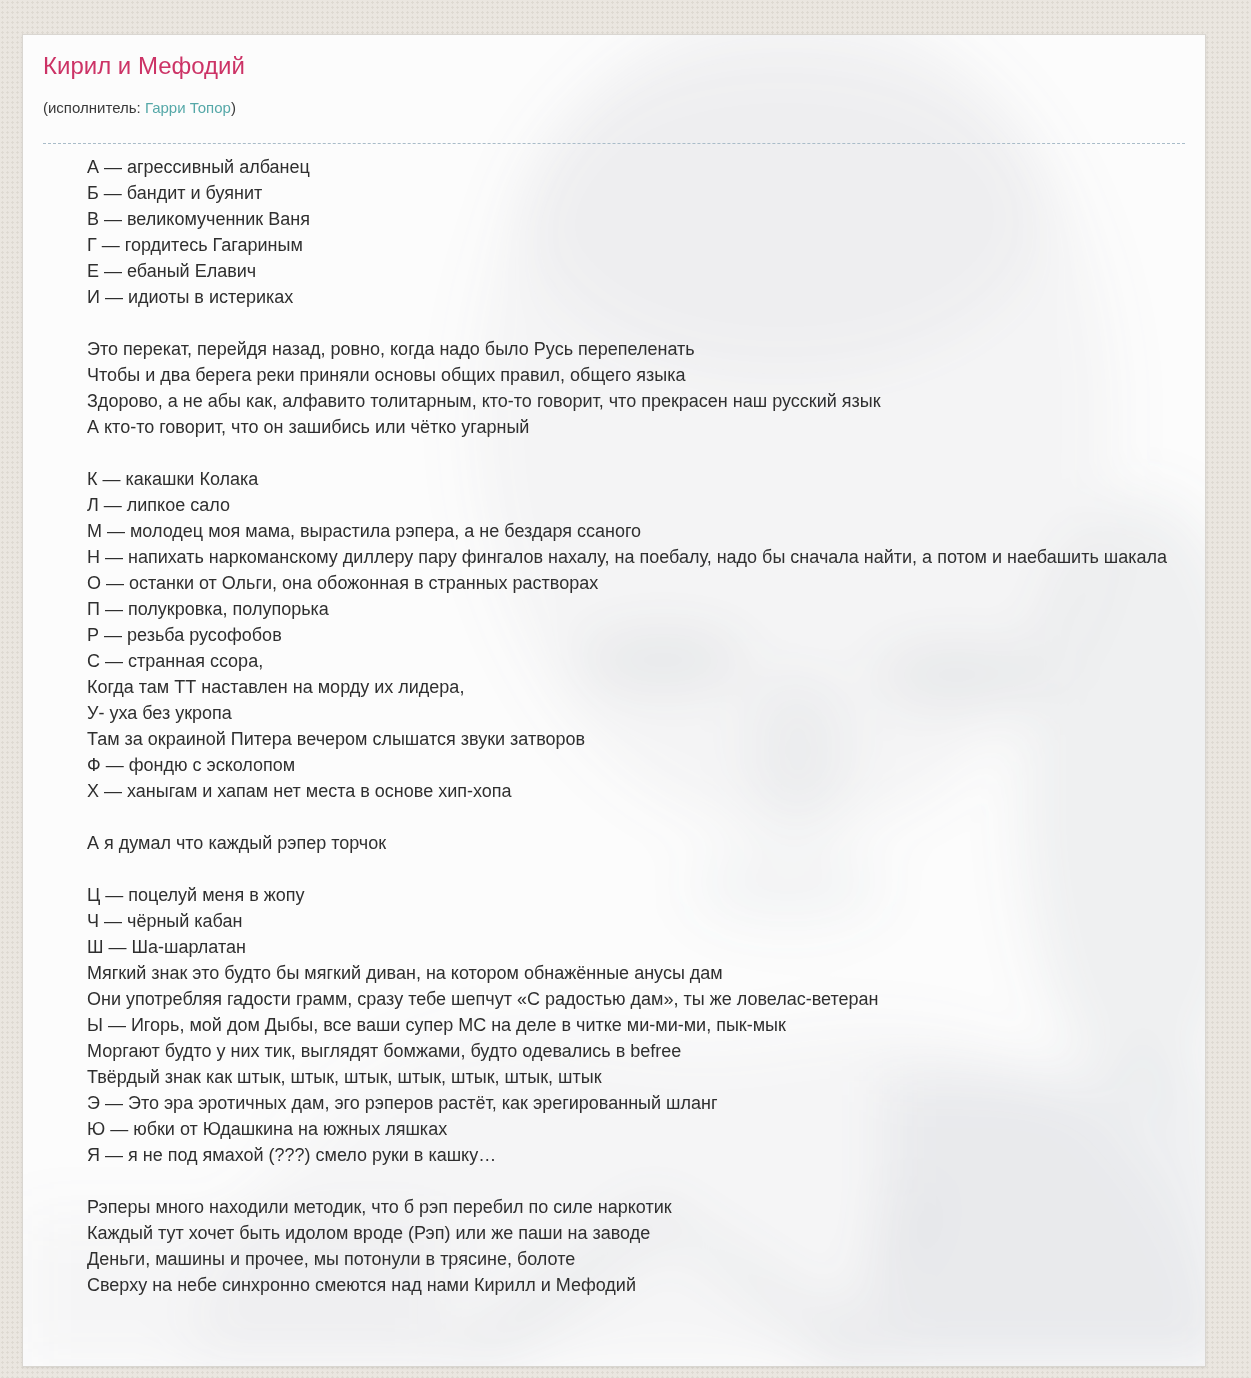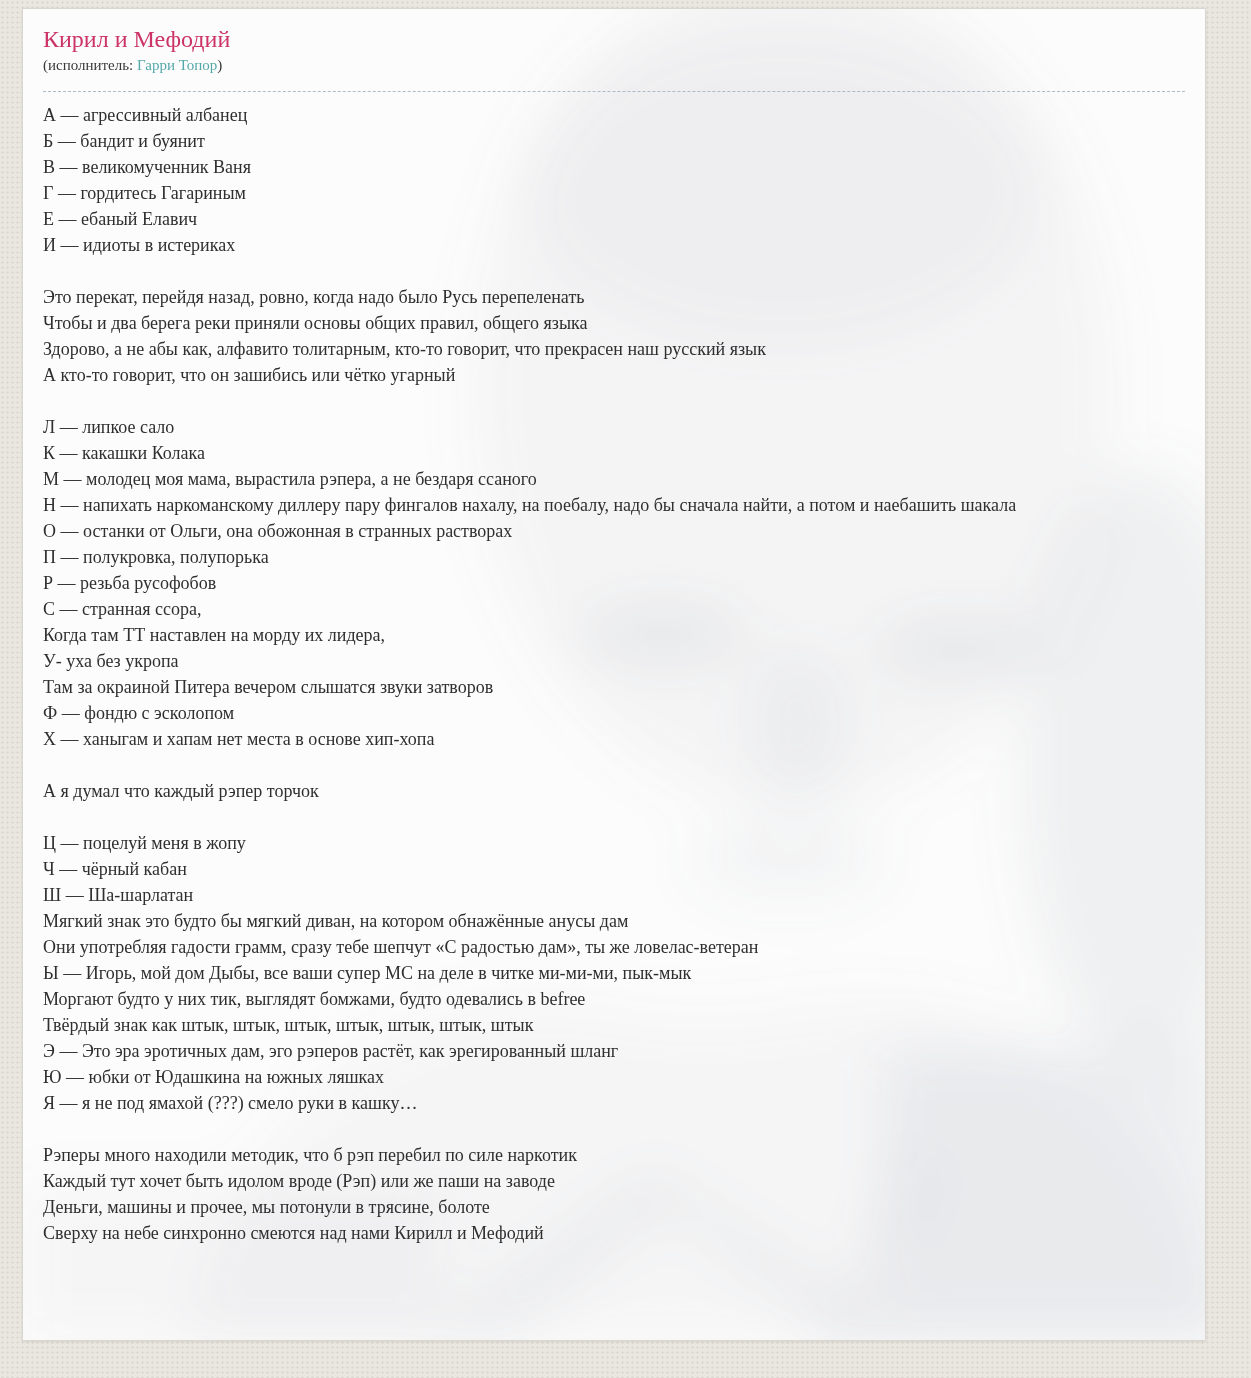--- a/index.html
+++ b/index.html
@@ -12,72 +12,72 @@
     position: relative;
     overflow: hidden;
     font-family: "Liberation Sans", "DejaVu Sans", sans-serif;
     background-color: var(--page-bg, #eae6e0);
     background-image: radial-gradient(rgba(160,150,135,0.16) 1px, transparent 1.2px);
     background-size: 5px 5px;
   }
   .card {
     position: absolute;
     left: 22px;
-    top: 8px;
+    top: 34px;
     width: 1184px;
     height: 1333px;
     background: var(--card-bg, #fcfcfc);
     border: 1px solid #d9d6d1;
     box-shadow: 0 1px 3px rgba(0,0,0,0.07);
     box-sizing: border-box;
     overflow: hidden;
-    font-family: Liberation Serif, serif;
   }
   .portrait {
     position: absolute;
     inset: 0;
     pointer-events: none;
   }
   .content {
     position: relative;
     padding: 16px 20px 0 20px;
   }
   h1.title {
     margin: 0;
     font-size: 24px;
     font-weight: 400;
     line-height: 29px;
     color: var(--title, #cc3366);
   }
   .artist-line {
-    margin-top: 2px;
+    margin-top: 18px;
     font-size: 15px;
     line-height: 19px;
     color: #3a3a3a;
-    padding-bottom: 16px;
+    padding-bottom: 26px;
     border-bottom: 1px dashed #a9bcc9;
   }
   .artist-link {
     color: var(--artist-link, #55a8a8);
     text-decoration: none;
   }
   .lyrics {
     margin-top: 10px;
     font-size: 18px;
     line-height: 26px;
     color: var(--text, #2f2f2f);
   }
   .lyric-block {
     margin-bottom: 26px;
   }
   .lyric-block:last-child {
     margin-bottom: 0;
   }
   .lyric-line {
     white-space: pre;
+    margin-left: 44px;
   }
 </style>
 </head>
 <body>
 
 <div class="card">
 
   <svg class="portrait" viewBox="0 0 1206 1333" width="1206" height="1333" preserveAspectRatio="none" aria-hidden="true">
     <defs>
       <filter id="soft" x="-40%" y="-40%" width="180%" height="180%">
@@ -126,22 +126,22 @@
           <div class="lyric-line">Е — ебаный Елавич</div>
           <div class="lyric-line">И — идиоты в истериках</div>
         </div>
         <div class="lyric-block">
           <div class="lyric-line">Это перекат, перейдя назад, ровно, когда надо было Русь перепеленать</div>
           <div class="lyric-line">Чтобы и два берега реки приняли основы общих правил, общего языка</div>
           <div class="lyric-line">Здорово, а не абы как, алфавито толитарным, кто-то говорит, что прекрасен наш русский язык</div>
           <div class="lyric-line">А кто-то говорит, что он зашибись или чётко угарный</div>
         </div>
         <div class="lyric-block">
+          <div class="lyric-line">К — какашки Колака</div>
           <div class="lyric-line">Л — липкое сало</div>
-          <div class="lyric-line">К — какашки Колака</div>
           <div class="lyric-line">М — молодец моя мама, вырастила рэпера, а не бездаря ссаного</div>
           <div class="lyric-line">Н — напихать наркоманскому диллеру пару фингалов нахалу, на поебалу, надо бы сначала найти, а потом и наебашить шакала</div>
           <div class="lyric-line">О — останки от Ольги, она обожонная в странных растворах</div>
           <div class="lyric-line">П — полукровка, полупорька</div>
           <div class="lyric-line">Р — резьба русофобов</div>
           <div class="lyric-line">С — странная ссора,</div>
           <div class="lyric-line">Когда там ТТ наставлен на морду их лидера,</div>
           <div class="lyric-line">У- уха без укропа</div>
           <div class="lyric-line">Там за окраиной Питера вечером слышатся звуки затворов</div>
           <div class="lyric-line">Ф — фондю с эсколопом</div>

